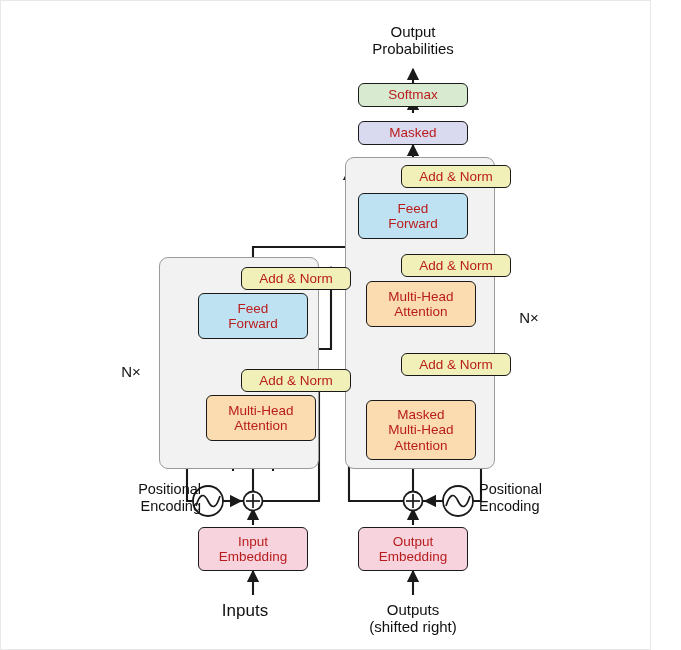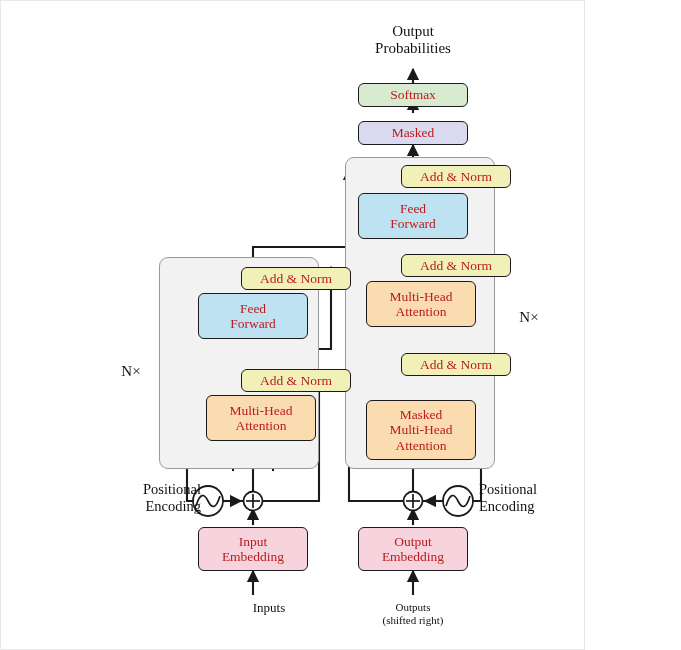--- a/index.html
+++ b/index.html
@@ -2,24 +2,24 @@
 <html><head>
 <meta charset="utf-8">
 <style>
   html, body {
     margin: 0;
     padding: 0;
     background: #ffffff;
   }
   #page {
     position: relative;
-    width: 585px;
+    width: 651px;
     height: 650px;
     background: #ffffff;
-    font-family: Liberation Serif, serif;
+    font-family: Liberation Sans, sans-serif;
     overflow: hidden;
     border: 1px solid #e8e8e8;
     box-sizing: border-box;
   }
   .svg-layer {
     position: absolute;
     left: 0;
     top: 0;
     width: 681px;
     height: 650px;
@@ -234,18 +234,18 @@
   <div class="label" style="left:110px; top:362px; width:40px; font-size:15px;">N×</div>
 
   <div class="label" style="left:508px; top:308px; width:40px; font-size:15px;">N×</div>
 
   <div class="label" style="left:96px; top:480px; width:104px; font-size:14.5px; text-align:right;">Positional
 Encoding</div>
 
   <div class="label" style="left:478px; top:480px; width:110px; font-size:14.5px; text-align:left;">Positional
 Encoding</div>
 
-  <div class="label" style="left:208px; top:600px; width:120px; font-size:13px;">Inputs</div>
-
-  <div class="label" style="left:342px; top:600px; width:140px; font-size:11px;">Outputs
+  <div class="label" style="left:184px; top:600px; width:120px; font-size:17px;">Inputs</div>
+
+  <div class="label" style="left:342px; top:600px; width:140px; font-size:15px;">Outputs
 (shifted right)</div>
 
 </div>
 
 </body></html>

